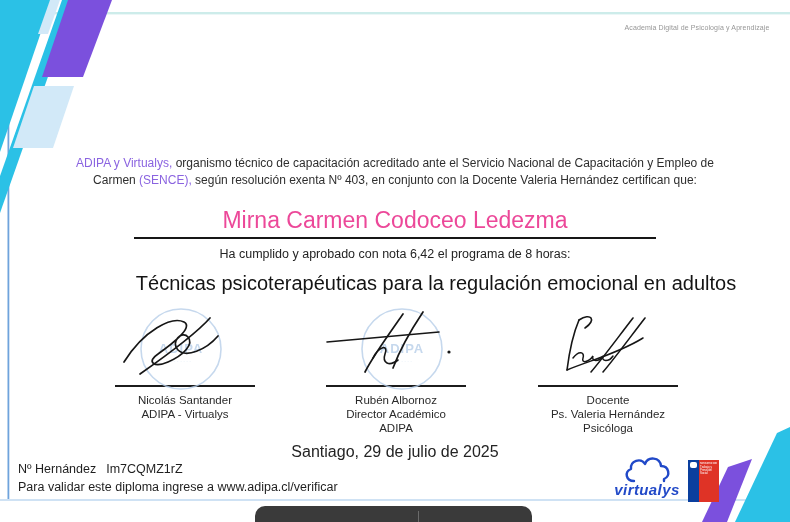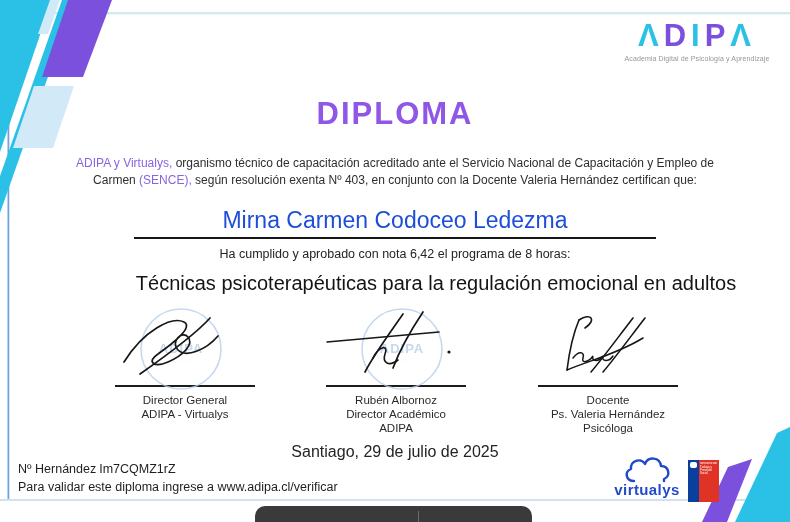--- a/index.html
+++ b/index.html
@@ -17,21 +17,21 @@
   .adipa-tagline{font-size:7px;color:#969696;margin-top:4px;letter-spacing:0.1px;white-space:nowrap;}
 
   .diploma-title{position:absolute;top:96px;left:0;width:100%;text-align:center;
     font-size:31px;font-weight:bold;color:#9057e6;letter-spacing:2px;}
 
   .intro{position:absolute;top:155px;left:40px;width:710px;text-align:center;
     font-size:12px;line-height:17px;color:#2e2e2e;}
   .hl{color:#8a63e0;text-align:right;}
 
   .student-name{position:absolute;top:207px;left:0;width:100%;text-align:center;
-    font-size:23px;color:#1d4ed8;}
+    font-size:23px;color:#ec4899;}
   .name-underline{position:absolute;top:237px;left:134px;width:522px;height:2px;background:#161616;}
 
   .achievement{position:absolute;top:247px;left:0;width:100%;text-align:center;
     font-size:12.5px;color:#242424;}
 
   .course-title{position:absolute;top:272px;left:0;width:100%;text-align:center;
     font-size:20px;color:#141414;margin-left:41px;}
 
   
   .sig-block{position:absolute;top:310px;width:170px;text-align:center;}
@@ -40,24 +40,24 @@
   .sig-watermark{position:absolute;top:-6px;opacity:0.8;}
   .sw-1{left:36px;} .sw-2{left:46px;}
   .sig-scrawl{position:absolute;left:10px;top:0;}
   .sig-line{height:2px;background:#1c1c1c;margin:1px 15px 6px 15px;}
   .sig-text{font-size:11.5px;line-height:14px;color:#2a2a2a;}
 
   .date-line{position:absolute;top:443px;left:0;width:100%;text-align:center;
     font-size:16px;color:#242424;}
 
   .validation{position:absolute;left:18px;top:461px;font-size:12.5px;line-height:17.5px;color:#1f1f1f;}
-  .val-code{margin-left:3px;}
-
-  
-  .virtualys{position:absolute;left:604px;top:455px;width:86px;height:46px;}
+  .val-code{margin-left:10px;}
+
+  
+  .virtualys{position:absolute;left:604px;top:455px;width:86px;height:46px;font-style:italic;}
   .v-cloud{position:absolute;left:18px;top:0;}
   .v-text{position:absolute;top:26px;left:0;width:100%;text-align:center;
     font-size:15px;font-weight:bold;color:#2149c8;letter-spacing:0.4px;}
 
   
   .ministry{position:absolute;left:688px;top:460px;width:31px;height:42px;display:flex;}
   .min-blue{width:11px;background:#0a3f9e;position:relative;}
   .min-emblem{position:absolute;left:2px;top:2px;width:7px;height:6px;background:#ffffff;border-radius:2px;}
   .min-red{width:20px;background:#df3326;position:relative;overflow:hidden;}
   .min-name{position:absolute;left:1px;top:2px;width:200%;
@@ -87,27 +87,23 @@
     <polygon points="68,0 112,0 83,77 42,77" fill="#7b50dd"></polygon>
     <polygon points="34,86 74,86 53,148 13,148" fill="#d2e9f8"></polygon>
 
     <polygon points="728,467 752,459 727,522 702,522" fill="#7b50dd"></polygon>
     <polygon points="777,433 790,427 790,522 735,522" fill="#2bc1e6"></polygon>
   </svg>
 
   <div class="content">
 
     <div class="adipa-logo">
-      <div class="adipa-letters">
-        <span class="lt-cyan">Λ</span><span class="lt-purple">D</span><span class="lt-cyan">I</span><span class="lt-purple">P</span><span class="lt-cyan">Λ</span>
-      </div>
       <div class="adipa-tagline">Academia Digital de Psicología y Aprendizaje</div>
     </div>
 
-    <div class="diploma-title">DIPLOMA</div>
 
     <div class="intro">
       <div><span class="hl">ADIPA y Virtualys,</span><span> organismo técnico de capacitación acreditado ante el Servicio Nacional de Capacitación y Empleo de</span></div>
       <div><span>Carmen </span><span class="hl">(SENCE),</span><span> según resolución exenta Nº 403, en conjunto con la Docente Valeria Hernández certifican que:</span></div>
     </div>
 
     <div class="student-name">Mirna Carmen Codoceo Ledezma</div>
     <div class="name-underline"></div>
 
     <div class="achievement">Ha cumplido y aprobado con nota 6,42 el programa de 8 horas:</div>
@@ -120,21 +116,21 @@
           <circle cx="45" cy="45" r="40" fill="none" stroke="#b8cfe9" stroke-width="1.6"></circle>
           <text x="45" y="49" text-anchor="middle" font-size="13" font-weight="bold" fill="#b8cfe9" letter-spacing="1">ADIPA</text>
           <text x="45" y="59" text-anchor="middle" font-size="5" fill="#b8cfe9">· · · · · · ·</text>
         </svg>
         <svg class="sig-scrawl" width="150" height="74" viewBox="0 0 150 74">
           <path d="M14 52 C34 20 62 6 74 12 C84 17 62 34 48 44 C36 52 44 58 58 52 C74 45 84 34 78 27 C72 20 60 32 68 40 C76 48 96 40 108 26" fill="none" stroke="#161616" stroke-width="1.7" stroke-linecap="round"></path>
           <path d="M100 8 C84 26 50 50 30 64" fill="none" stroke="#161616" stroke-width="1.7" stroke-linecap="round"></path>
         </svg>
       </div>
       <div class="sig-line"></div>
-      <div class="sig-text">Director General</div>
+      <div class="sig-text">Nicolás Santander</div>
       <div class="sig-text">ADIPA - Virtualys</div>
     </div>
 
     <div class="sig-block sig-b2">
       <div class="sig-art">
         <svg class="sig-watermark sw-2" width="90" height="90" viewBox="0 0 90 90">
           <circle cx="45" cy="45" r="40" fill="none" stroke="#b8cfe9" stroke-width="1.6"></circle>
           <text x="45" y="49" text-anchor="middle" font-size="13" font-weight="bold" fill="#b8cfe9" letter-spacing="1">ADIPA</text>
           <text x="45" y="59" text-anchor="middle" font-size="5" fill="#b8cfe9">· · · · · · ·</text>
         </svg>

